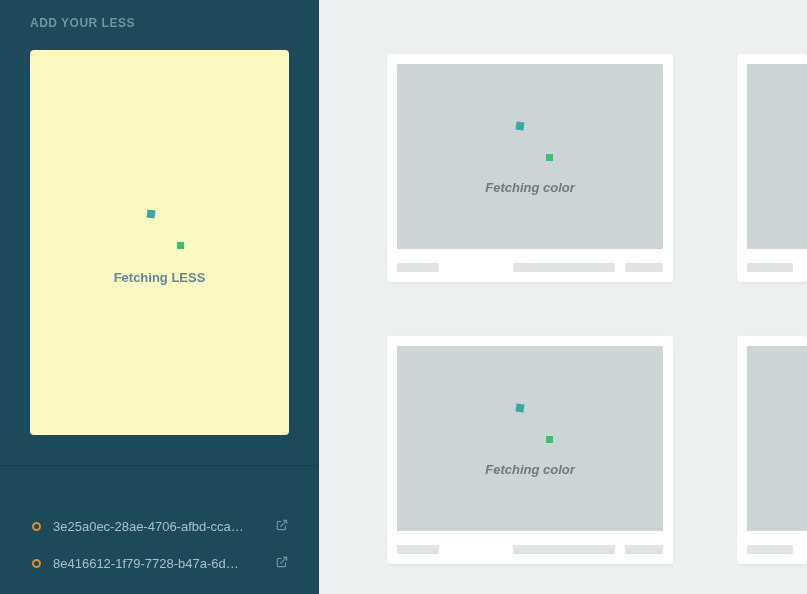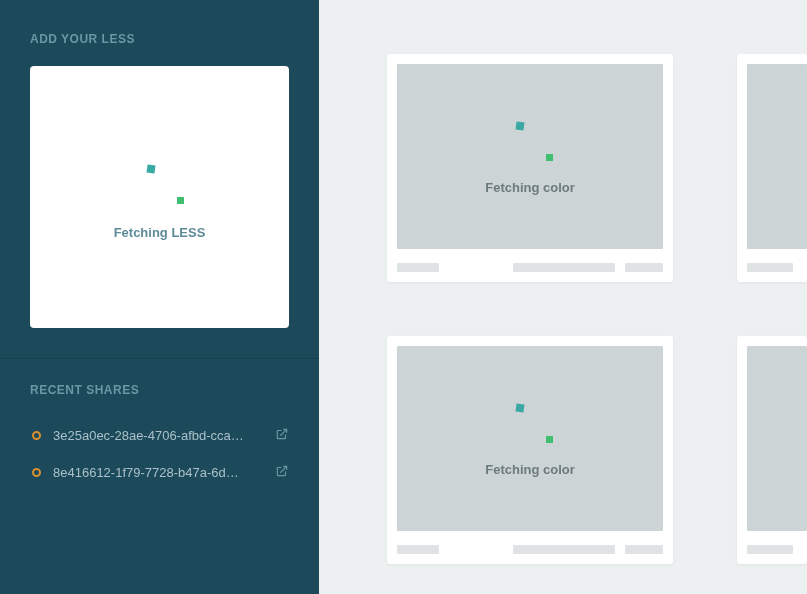--- a/index.html
+++ b/index.html
@@ -12,34 +12,34 @@
     display: flex;
   }
   .sidebar {
     width: 319px;
     background: #1c4a5a;
     display: flex;
     flex-direction: column;
     flex-shrink: 0;
   }
   .section-top {
-    padding: 32px 30px 30px 30px;
+    padding: 16px 30px 30px 30px;
     border-bottom: 1px solid rgba(0,0,0,0.12);
   }
   .section-title {
     font-size: 12px;
     font-weight: 700;
     letter-spacing: 0.5px;
     color: #6b96a3;
     margin-bottom: 20px;
   }
   .less-panel {
-    background: #ffffff;
+    background: #fef9c3;
     border-radius: 4px;
-    height: 262px;
+    height: 385px;
     display: flex;
     flex-direction: column;
     align-items: center;
     justify-content: center;
   }
   .spinner {
     position: relative;
     width: 50px;
     height: 50px;
     margin-bottom: 20px;
@@ -126,20 +126,21 @@
     padding: 10px 0 10px 10px;
   }
   .thumb {
     background: #cdd4d5;
     height: 185px;
     display: flex;
     flex-direction: column;
     align-items: center;
     justify-content: center;
     border-radius: 1px;
+    font-style: italic;
   }
   .thumb-spinner {
     position: relative;
     width: 44px;
     height: 44px;
     margin-bottom: 18px;
   }
   .thumb-spinner .dot1 {
     position: absolute;
     width: 8px;
@@ -186,21 +187,20 @@
     <div class="section-title">ADD YOUR LESS</div>
     <div class="less-panel">
       <div class="spinner">
         <div class="dot1"></div>
         <div class="dot2"></div>
       </div>
       <div class="fetch-label">Fetching LESS</div>
     </div>
   </div>
   <div class="section-shares">
-    <div class="section-title">RECENT SHARES</div>
     <div class="share-list">
 
       <div class="share-item">
         <span class="bullet"></span>
         <span class="share-label">3e25a0ec-28ae-4706-afbd-cca…</span>
         <span class="share-icon">
           <svg width="14" height="14" viewBox="0 0 24 24" fill="currentColor">
               <path d="M14 3h7v7h-2V6.41l-9.3 9.3-1.4-1.42L17.59 5H14V3zM5 5h6v2H5v12h12v-6h2v6a2 2 0 0 1-2 2H5a2 2 0 0 1-2-2V7a2 2 0 0 1 2-2z"></path>
             </svg>
         </span>

